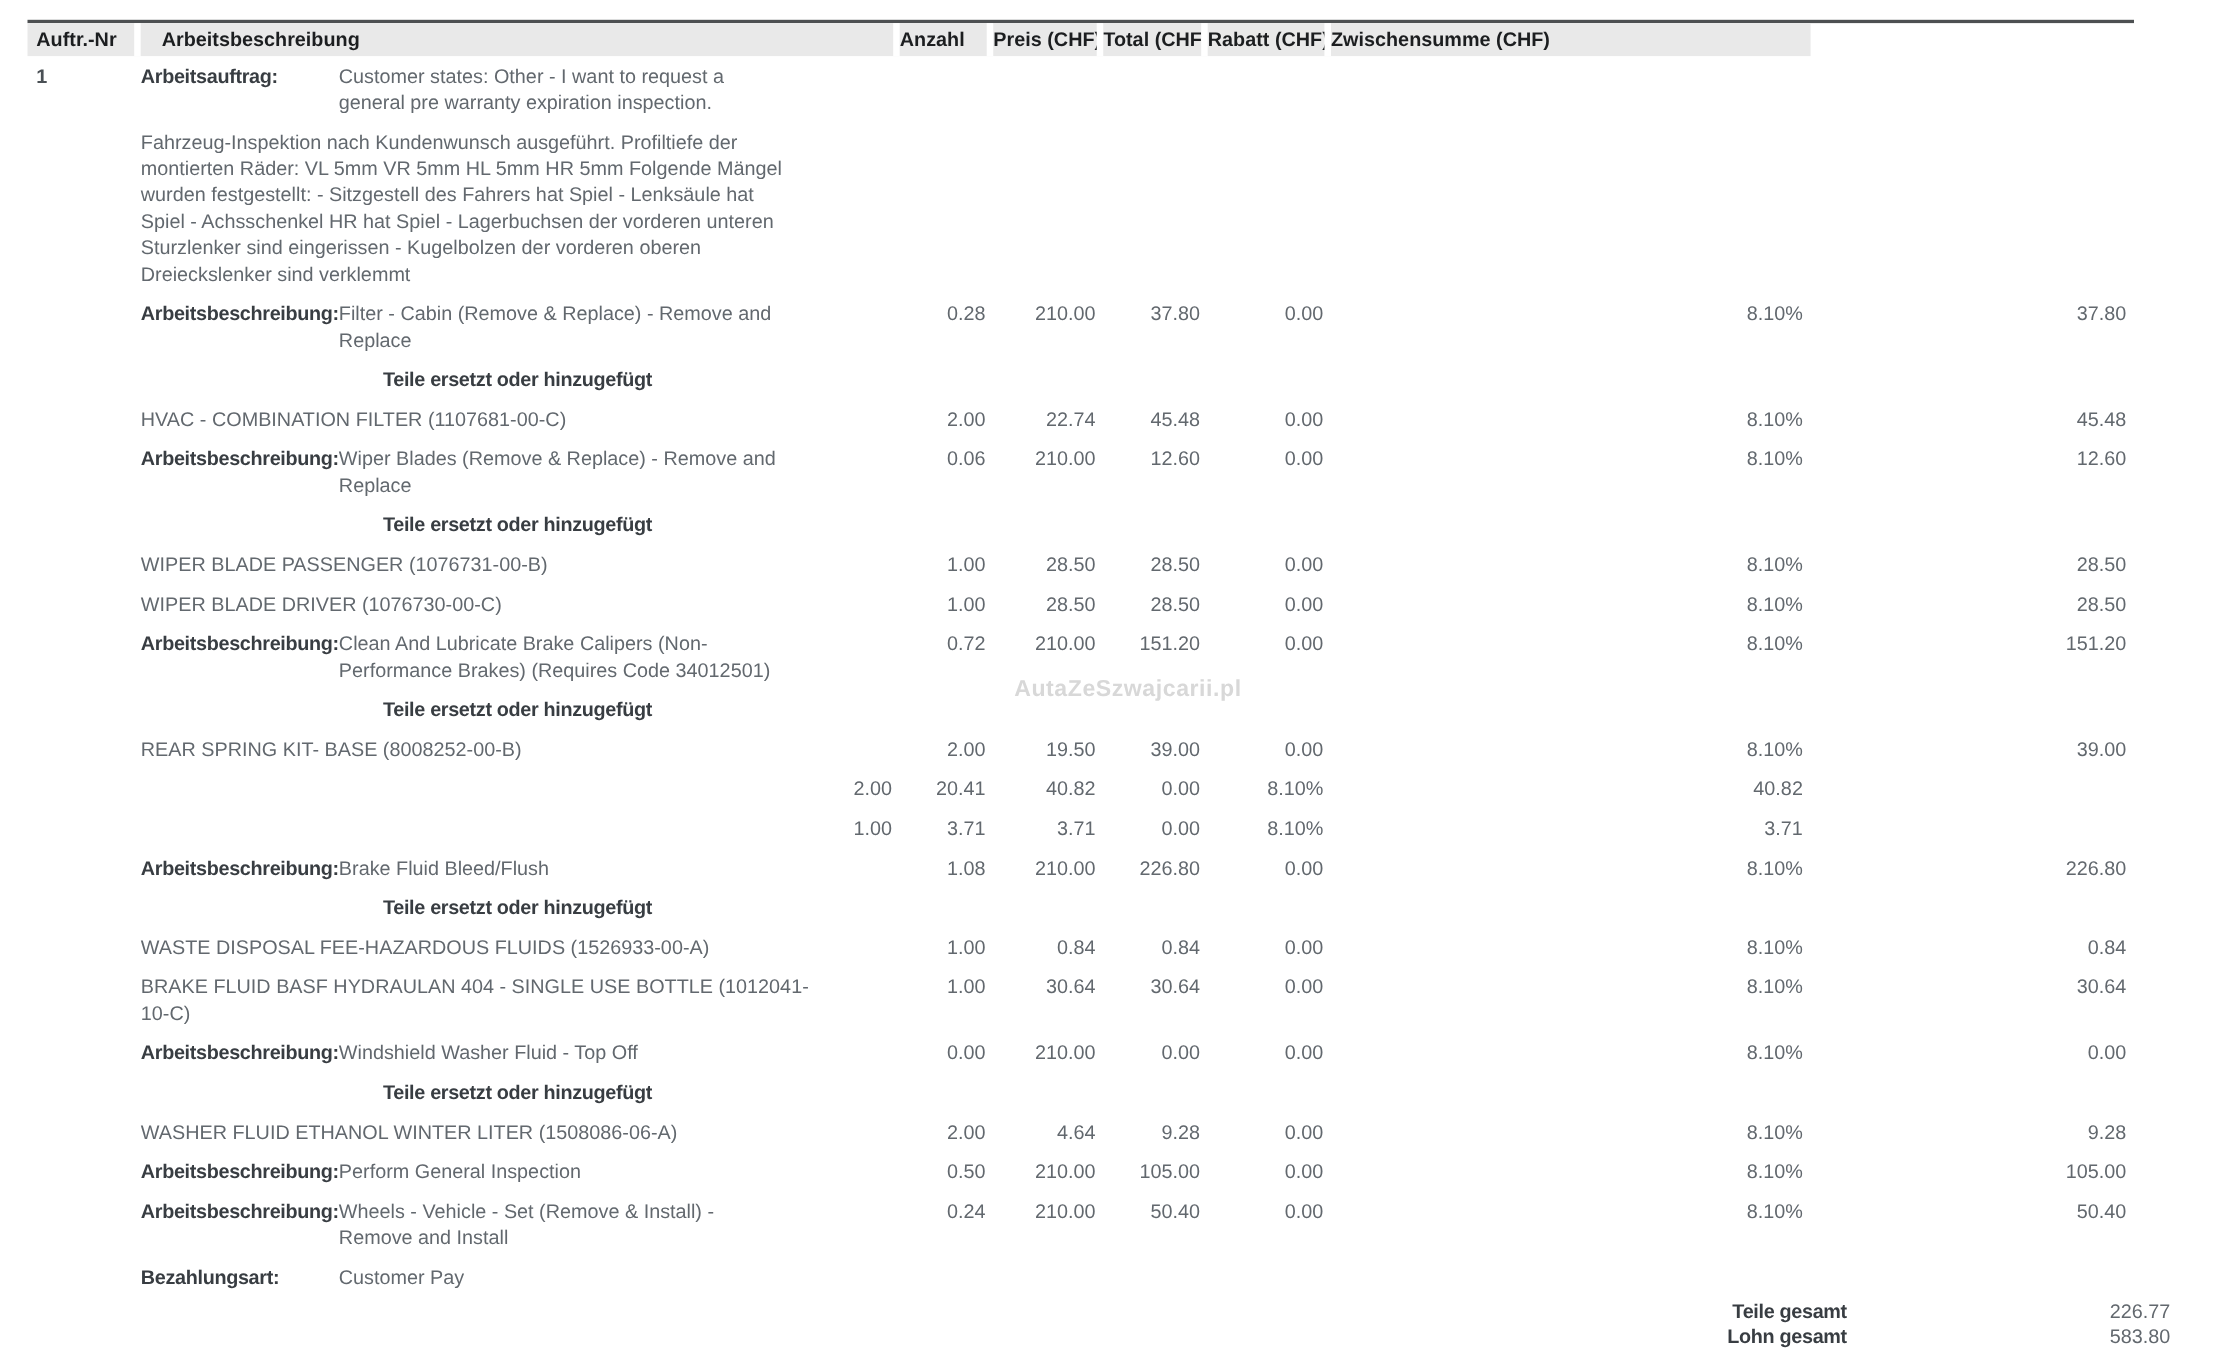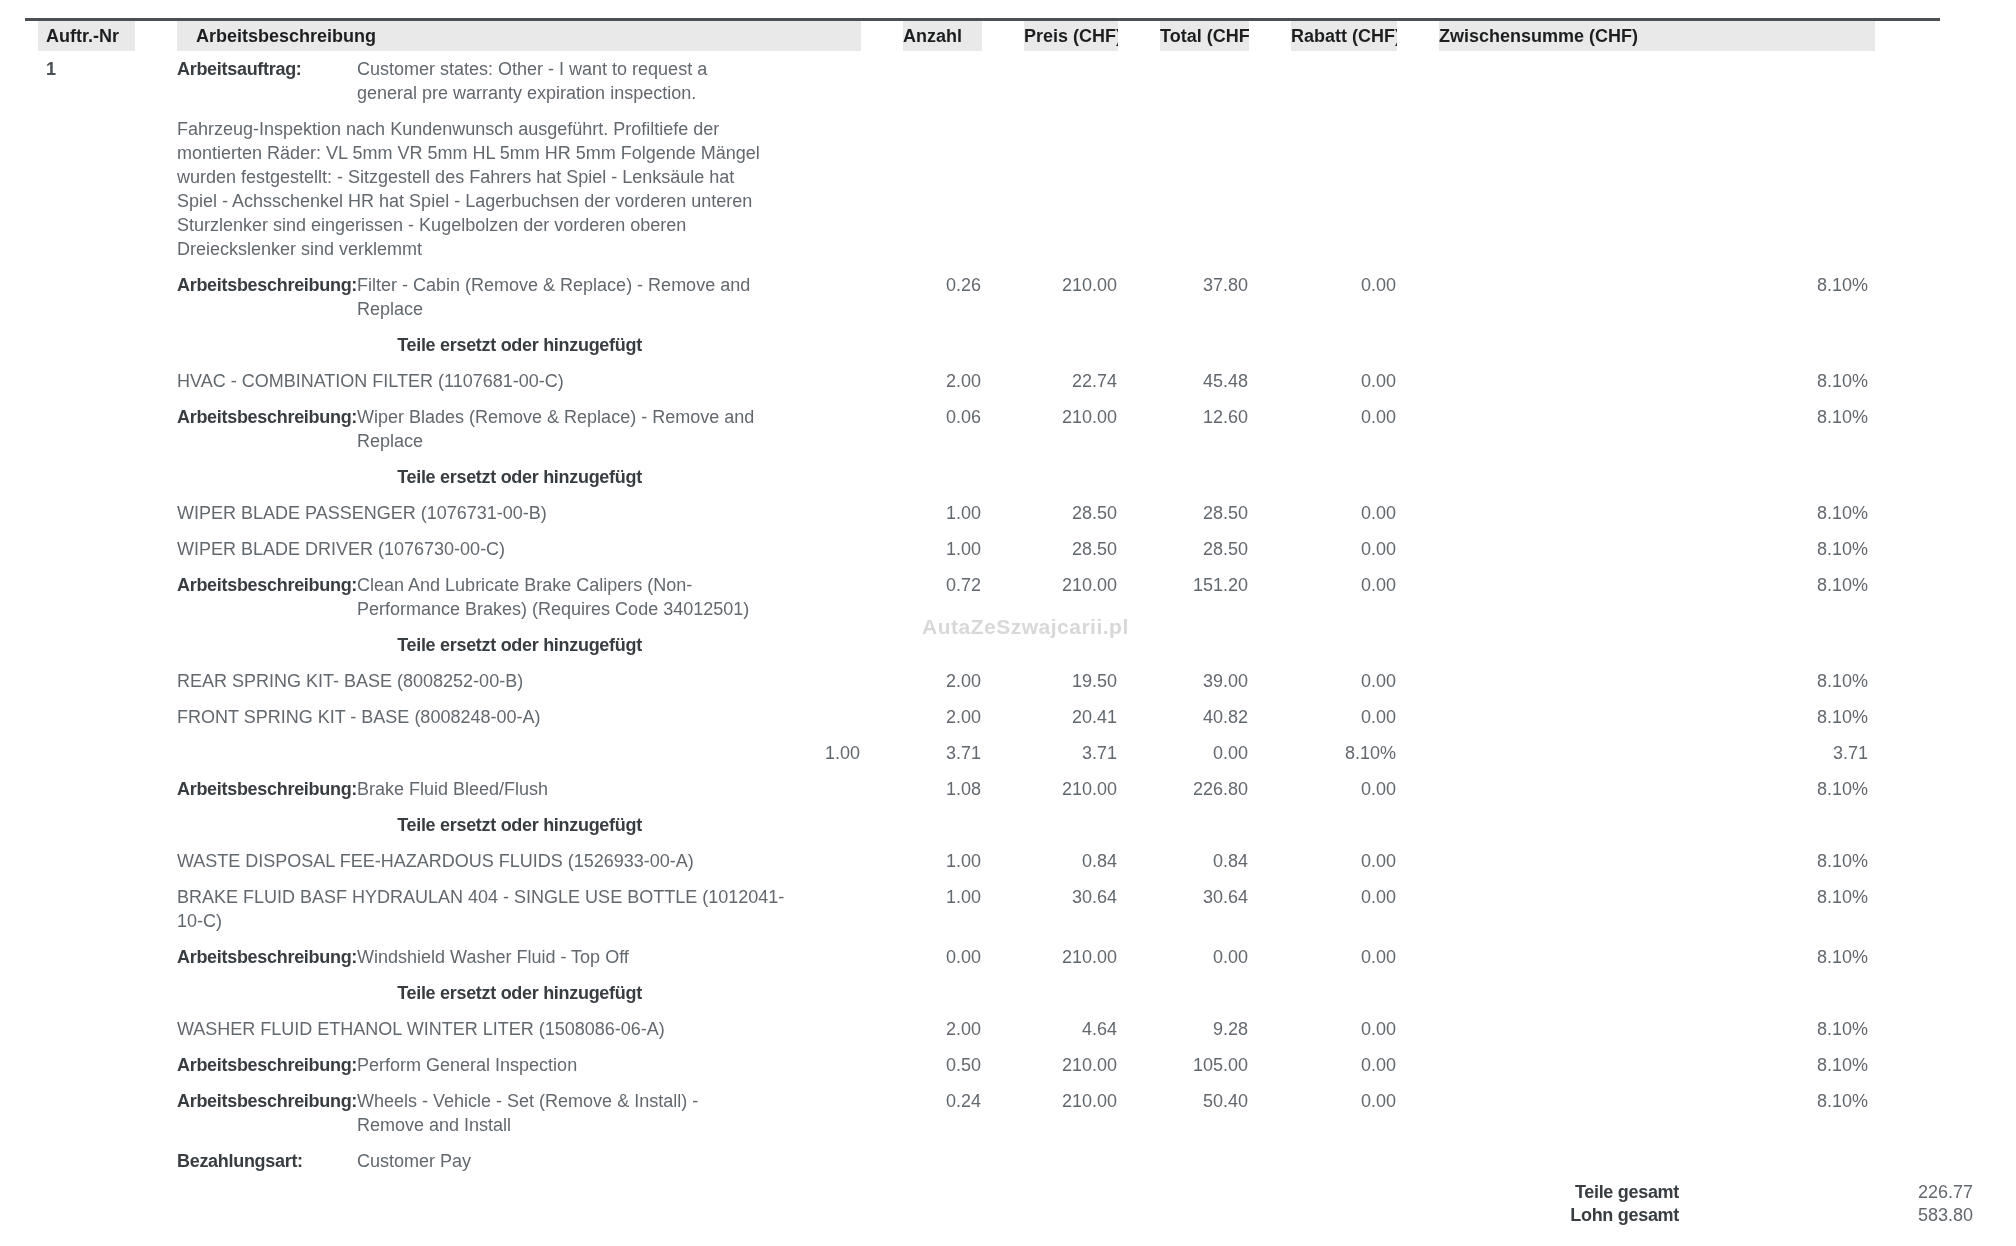--- a/index.html
+++ b/index.html
@@ -6,21 +6,21 @@
   body{width:2016px;height:1246px;overflow:hidden;position:relative;
        font-family:"Liberation Sans","DejaVu Sans",sans-serif;
        -webkit-font-smoothing:antialiased;}
   .page{position:relative;width:2016px;height:1246px;}
 
   
   .topline{height:3px;background:#4d5052;width:1915px;margin:18px 0 0 25px;}
 
   
   .grid{display:grid;grid-template-columns:103px 690px 85px 100px 95px 112px 436px 294px;
-        width:1915px;margin-left:38px;box-sizing:border-box;gap:36px;}
+        width:1915px;margin-left:25px;box-sizing:border-box;}
 
   
   .hdr{font-size:18px;font-weight:bold;color:#1c1e20;}
   .hdr .hc{background:#e9e9e9;height:30px;line-height:30px;box-sizing:border-box;
            border-right:6px solid #ffffff;white-space:nowrap;overflow:hidden;}
   .hdr .hc:last-child{border-right:none;}
   .hc.left{padding-left:8px;text-align:left;}
   .hc.num{padding-right:7px;text-align:left;}
   .hdr .hc.h-desc{padding-left:19px;}
 
@@ -101,21 +101,21 @@
     <div class="c num c-zws"></div>
   </div>
 
   <div class="grid row row--label">
     <div class="c c-auftr"></div>
     <div class="c c-desc">
       <span class="lbl">Arbeitsbeschreibung:</span>
       <span class="txt">Filter - Cabin (Remove &amp; Replace) - Remove and
 Replace</span>
     </div>
-    <div class="c num c-anzahl">0.26</div>
+    <div class="c num c-anzahl">0.28</div>
     <div class="c num c-preis">210.00</div>
     <div class="c num c-total">37.80</div>
     <div class="c num c-rabatt">0.00</div>
     <div class="c num c-mwst">8.10%</div>
     <div class="c num c-zws">37.80</div>
   </div>
 
   <div class="grid row row--section">
     <div class="c c-auftr"></div>
     <div class="c c-desc">
@@ -239,24 +239,20 @@
     <div class="c num c-anzahl">2.00</div>
     <div class="c num c-preis">19.50</div>
     <div class="c num c-total">39.00</div>
     <div class="c num c-rabatt">0.00</div>
     <div class="c num c-mwst">8.10%</div>
     <div class="c num c-zws">39.00</div>
   </div>
 
   <div class="grid row row--part">
     <div class="c c-auftr"></div>
-    <div class="c c-desc">
-
-      <span class="txt">FRONT SPRING KIT - BASE (8008248-00-A)</span>
-    </div>
     <div class="c num c-anzahl">2.00</div>
     <div class="c num c-preis">20.41</div>
     <div class="c num c-total">40.82</div>
     <div class="c num c-rabatt">0.00</div>
     <div class="c num c-mwst">8.10%</div>
     <div class="c num c-zws">40.82</div>
   </div>
 
   <div class="grid row row--part">
     <div class="c c-auftr"></div>

